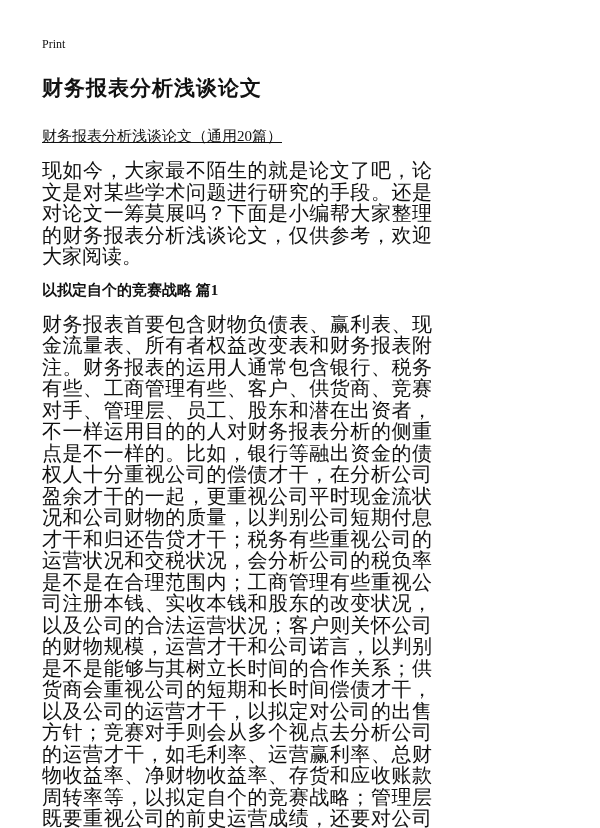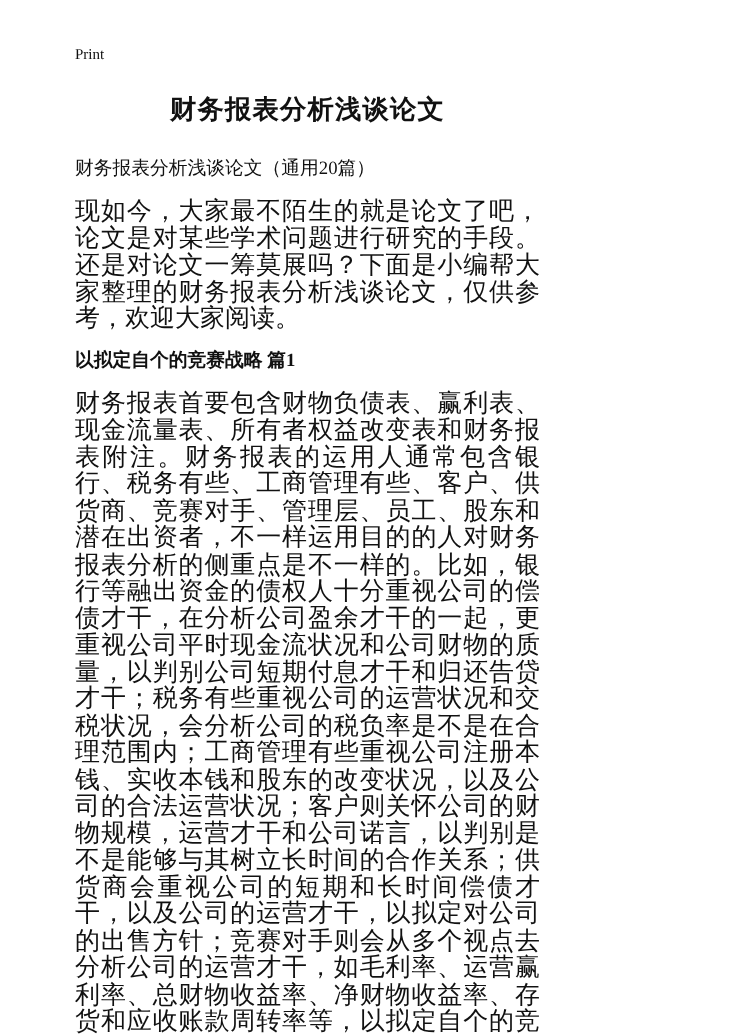--- a/index.html
+++ b/index.html
@@ -7,43 +7,43 @@
   body {
     width: 600px;
     height: 828px;
     overflow: hidden;
     font-family: "Liberation Serif", "DejaVu Serif", serif;
     color: #111111;
   }
   .page {
     width: 480px;
     height: 828px;
-    padding: 34px 48px 30px 60px;
+    padding: 34px 48px 30px 42px;
     background: #ffffff;
   }
   .print-label {
     font-size: 12px;
     line-height: 16px;
     color: #111111;
     margin-bottom: 22px;
     cursor: pointer;
     display: inline-block;
   }
   h1.title {
     font-size: 21px;
     line-height: 28px;
     font-weight: bold;
-    text-align: center;
     letter-spacing: 1px;
     margin-bottom: 24px;
   }
   .subtitle {
     font-size: 15px;
     line-height: 21px;
     margin-bottom: 13px;
+    text-decoration: underline;
   }
   p.body-text {
     font-size: 20px;
     line-height: 21.5px;
     text-align: justify;
     text-justify: inter-ideograph;
     margin-bottom: 12px;
   }
   h2.section-heading {
     font-size: 15px;

